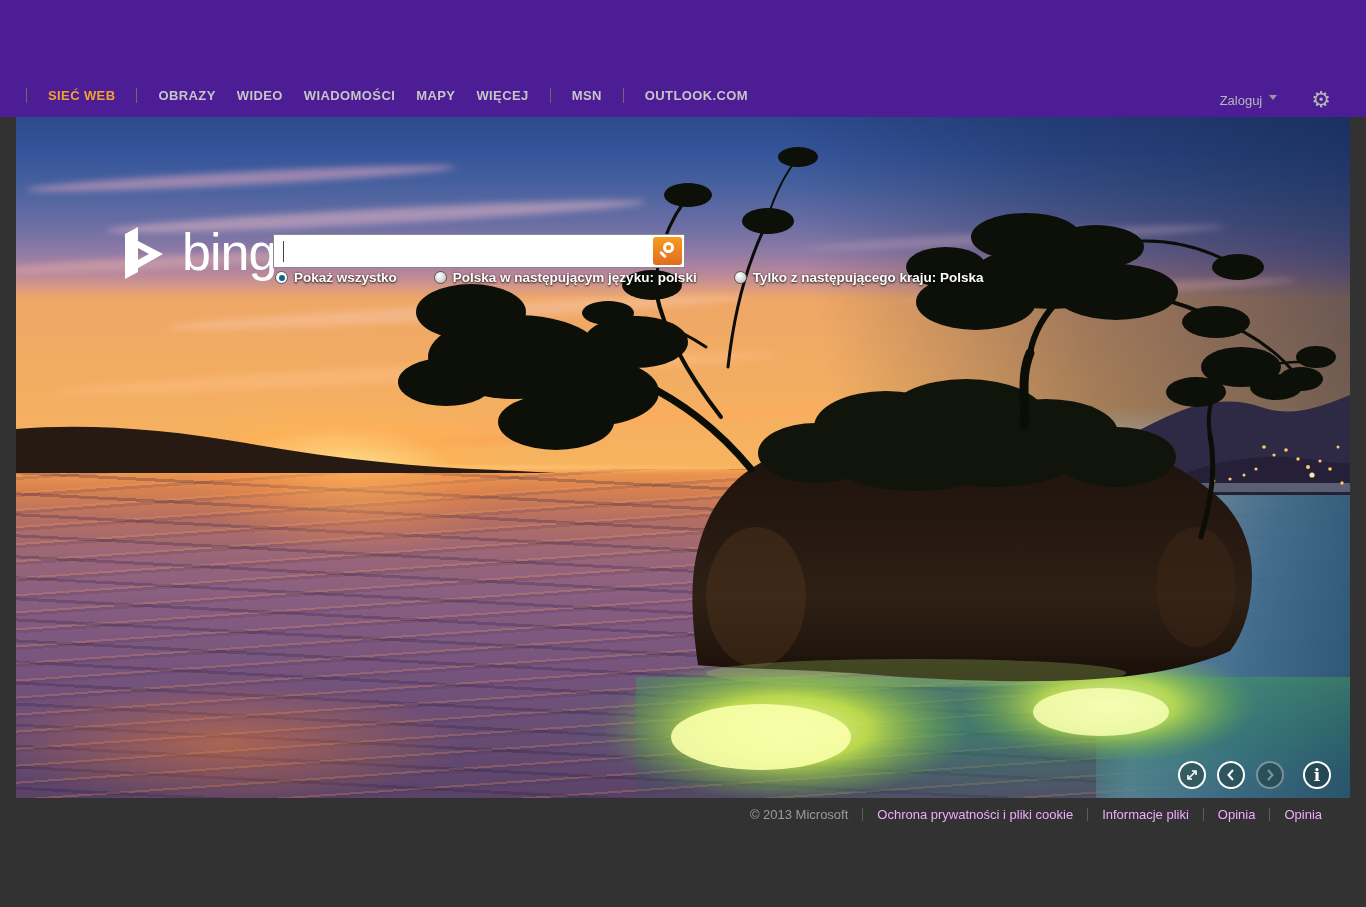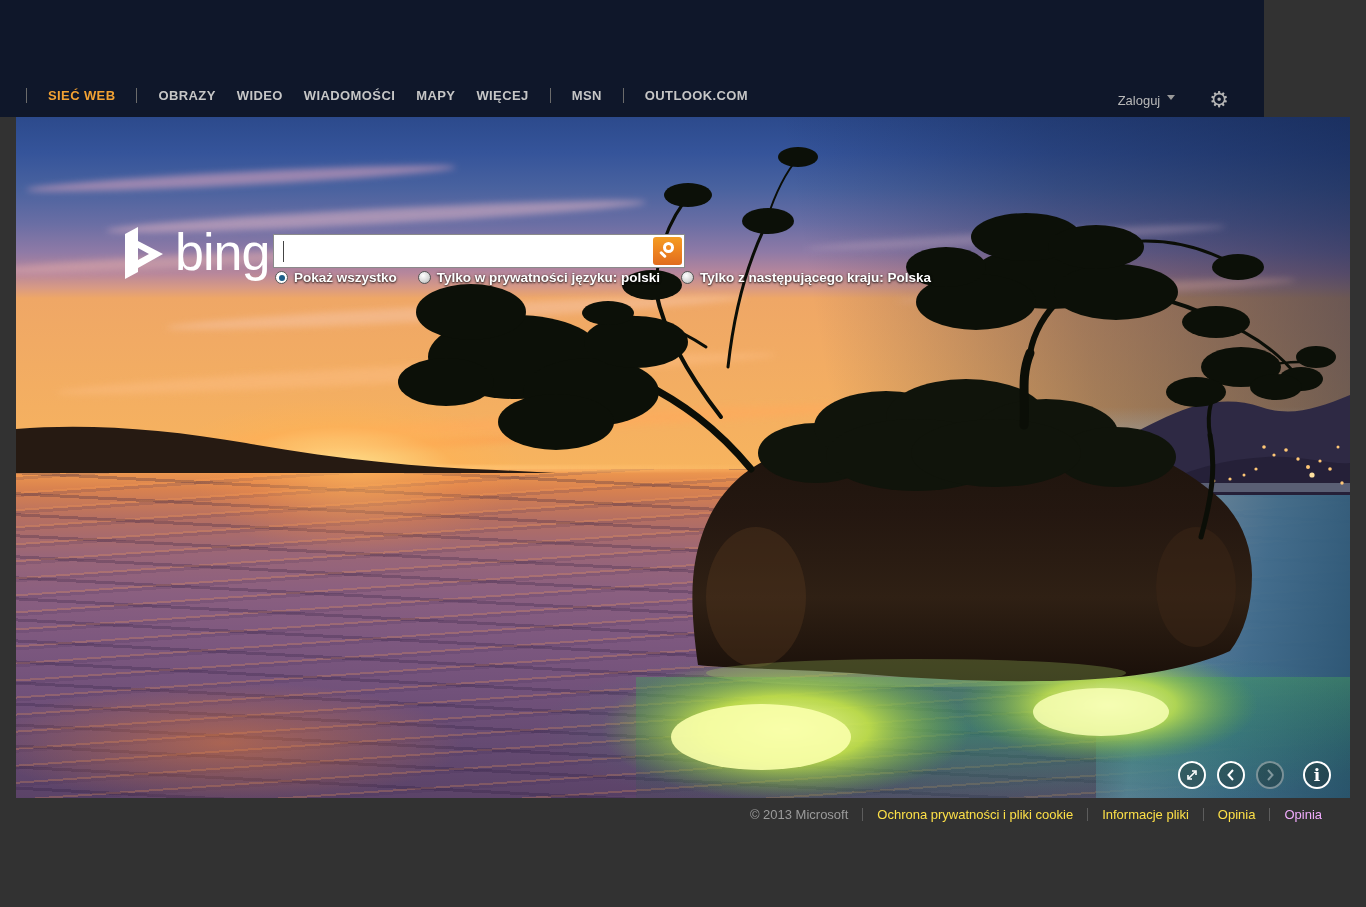--- a/index.html
+++ b/index.html
@@ -1,20 +1,20 @@
 <!DOCTYPE html>
 <html><head>
 <meta charset="utf-8">
 <style>
   * { margin:0; padding:0; box-sizing:border-box; }
   html,body { width:1366px; height:907px; overflow:hidden; background:#323232;
               font-family:"Liberation Sans", sans-serif; }
 
   
-  .topbar { position:absolute; left:0; top:0; width:1264px; height:117px; background:#0f172a;text-decoration:underline; }
+  .topbar { position:absolute; left:0; top:0; width:1366px; height:117px; background:#4c1d95;text-decoration:underline; }
   .nav { position:absolute; left:26px; top:88px; display:flex; align-items:center; gap:21px; }
   .nav a { color:#c6c6c6; font-size:13px; font-weight:bold; letter-spacing:.4px;
            text-decoration:none; text-transform:uppercase; cursor:pointer; }
   .nav a.active { color:#f2a233; }
   .vsep { width:1px; height:15px; background:#6b6b6b; }
   .topbar-right { position:absolute; right:35px; top:90px; display:flex; align-items:center; gap:34px; }
   .signin { display:flex; align-items:flex-start; gap:7px; color:#b9b9b9; font-size:13px; cursor:pointer; }
   .caret-down { width:0; height:0; border-left:4px solid transparent; border-right:4px solid transparent;
                 border-top:5px solid #9a9a9a; margin-top:2px; }
   .gear { color:#b5b5b5; font-size:22px; line-height:20px; cursor:pointer; user-select:none; }
@@ -56,35 +56,35 @@
          background:radial-gradient(ellipse 50% 55% at 50% 0%, rgba(255,184,92,.6) 0%,
                     rgba(255,150,70,.22) 52%, rgba(255,150,70,0) 78%); }
   .horizon-line { position:absolute; left:0; top:348px; width:820px; height:7px; filter:blur(1px);
          background:linear-gradient(90deg, rgba(255,214,134,.95) 0%, rgba(255,192,110,.65) 65%, rgba(255,192,110,0) 100%); }
   .sea-right { position:absolute; left:1080px; top:358px; width:254px; height:323px;
          background:linear-gradient(100deg, rgba(143,176,198,0) 0%, rgba(99,140,168,.85) 28%,
                     rgba(63,109,141,.95) 60%, #2b5371 100%); }
   .scene { position:absolute; left:0; top:0; width:1334px; height:681px; }
 
   
-  .logo { position:absolute; left:106px; top:110px; display:flex; align-items:flex-start; gap:9px; }
+  .logo { position:absolute; left:106px; top:110px; display:flex; align-items:flex-start; gap:16px; }
   .logo-text { color:#fff; font-size:52px; line-height:50px; letter-spacing:-1px; }
   .searchbox { position:absolute; left:257px; top:117px; width:412px; height:34px; background:#fff;
                border:1px solid #8a8a8a; display:flex; align-items:center; }
   .searchbox input { flex:1; height:100%; border:0; outline:none; background:transparent;
                font-size:16px; font-family:"Liberation Sans",sans-serif; padding-left:12px; color:#333; }
   .fake-caret { position:absolute; left:9px; top:6px; width:1px; height:21px; background:#444;
                animation:blink 1.1s steps(1) infinite; }
   @keyframes blink { 50% { opacity:0; } }
   .search-btn { width:29px; height:28px; margin-right:2px; border:0; border-radius:3px; cursor:pointer;
                background:linear-gradient(180deg,#f59d22 0%,#ec8120 55%,#e06c1e 100%); position:relative; }
   .mag { position:absolute; left:10px; top:5px; width:11px; height:11px; border:3px solid #fff; border-radius:50%; }
   .mag-handle { position:absolute; left:6px; top:16px; width:8px; height:3px; background:#fff;
                transform:rotate(45deg); border-radius:2px; }
-  .filters { position:absolute; left:259px; top:153px; display:flex; align-items:center; gap:21px; }
+  .filters { position:absolute; left:259px; top:153px; display:flex; align-items:center; gap:37px; }
   .filter { display:flex; align-items:center; gap:6px; cursor:pointer; }
   .radio { width:13px; height:13px; border-radius:50%; border:1px solid #555;
            background:radial-gradient(circle at 38% 32%, #ffffff 0%, #d6d6d6 60%, #a8a8a8 100%); }
   .filter.selected .radio { background:#fff; position:relative; }
   .filter.selected .radio::after { content:""; position:absolute; left:2.5px; top:2.5px; width:6px; height:6px;
            border-radius:50%; background:#1d5f8a; }
   .filter span.lbl { color:#fff; font-size:13.5px; font-weight:bold;
            text-shadow:0 1px 2px rgba(0,0,0,.75), 0 0 3px rgba(0,0,0,.45); }
 
   
@@ -95,21 +95,21 @@
   .circle-btn + .circle-btn { margin-left:11px; }
   .circle-btn.disabled { border-color:rgba(255,255,255,.38); cursor:default; }
   .circle-btn.disabled svg { opacity:.4; }
   .circle-btn.info-gap { margin-left:19px; }
   .info-i { font-family:"DejaVu Serif","Liberation Serif",serif; font-weight:bold; font-size:17px; line-height:1; }
 
   
   .footerbar { position:absolute; left:0; top:798px; width:1366px; height:109px; background:#323232; }
   .footer-row { position:absolute; right:44px; top:9px; display:flex; align-items:center; gap:14px;
                 font-size:13px; color:#9b9b9b;margin-left:12px; }
-  .footer-row a { color:#fde047; text-decoration:none; cursor:pointer; }
+  .footer-row a { color:#f0abfc; text-decoration:none; cursor:pointer; }
   .footer-row a.bright { color:#f0abfc; }
   .fsep { width:1px; height:13px; background:#5d5d5d; }
 </style>
 </head>
 <body>
 
 <header class="topbar">
   <nav class="nav">
     <span class="vsep"></span>
     <a class="active">SIEĆ WEB</a>
@@ -295,21 +295,21 @@
     </button>
   </div>
 
   <div class="filters">
     <div class="filter selected">
       <span class="radio"></span>
       <span class="lbl">Pokaż wszystko</span>
     </div>
     <div class="filter">
       <span class="radio"></span>
-      <span class="lbl">Tylko w prywatności języku: polski</span>
+      <span class="lbl">Polska w następującym języku: polski</span>
     </div>
     <div class="filter">
       <span class="radio"></span>
       <span class="lbl">Tylko z następującego kraju: Polska</span>
     </div>
   </div>
 
   <div class="viewer">
     <div class="circle-btn">
       <svg width="14" height="14" viewBox="0 0 14 14">

